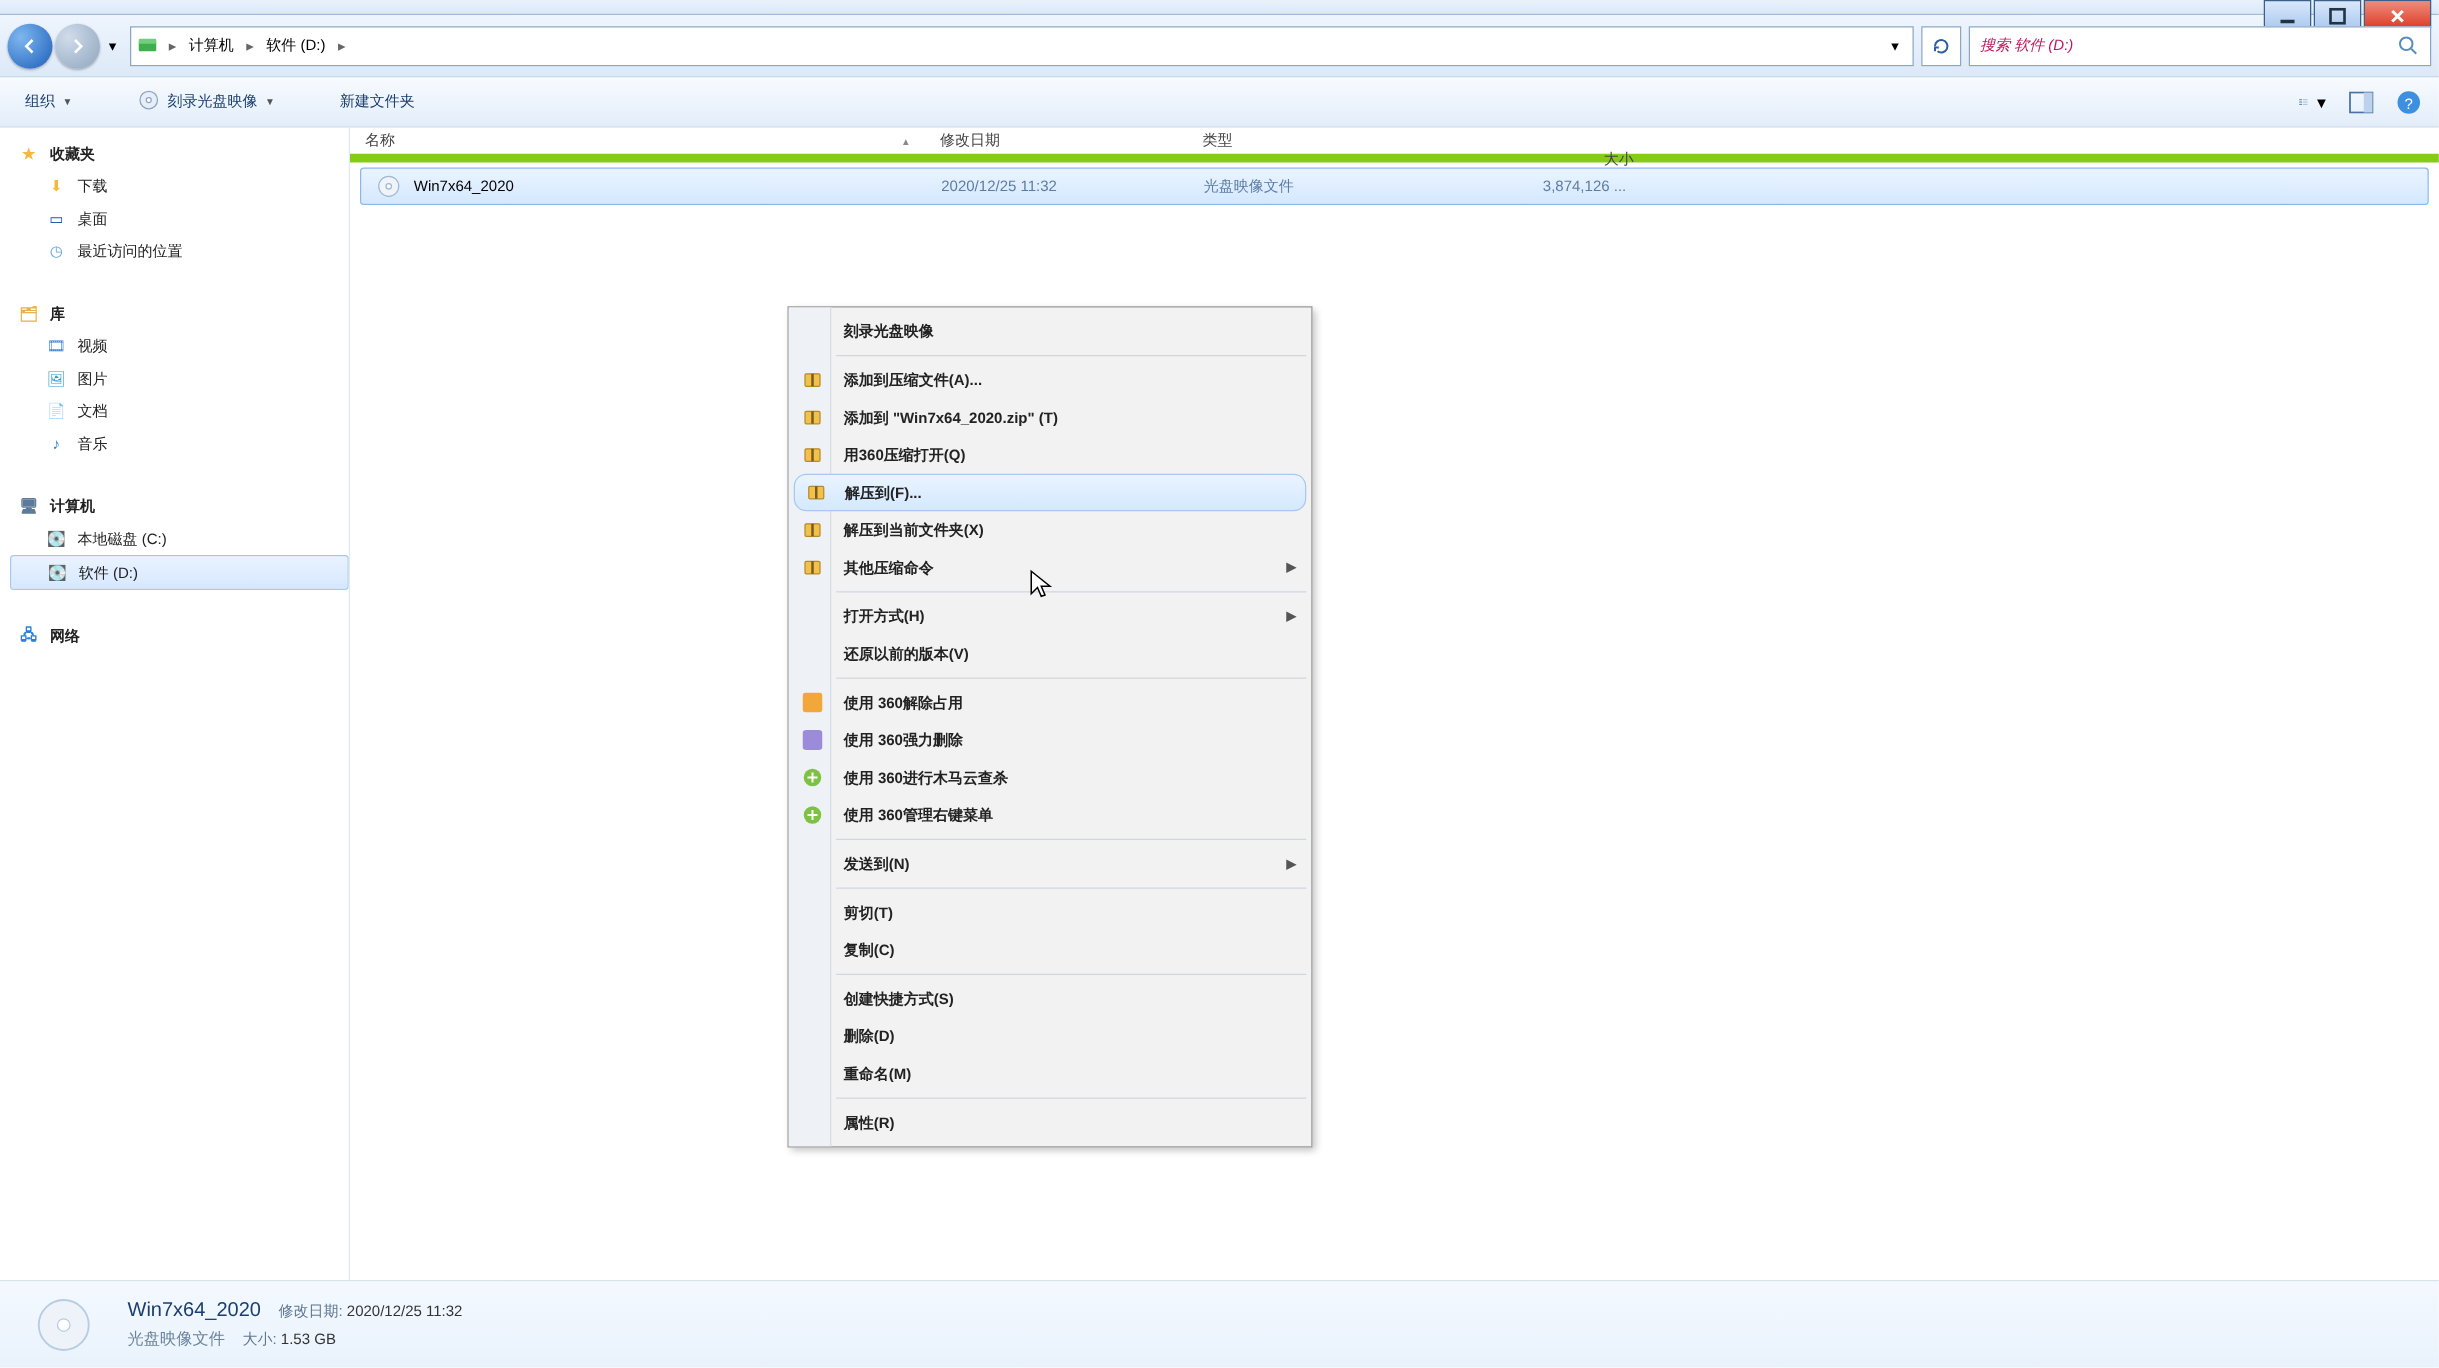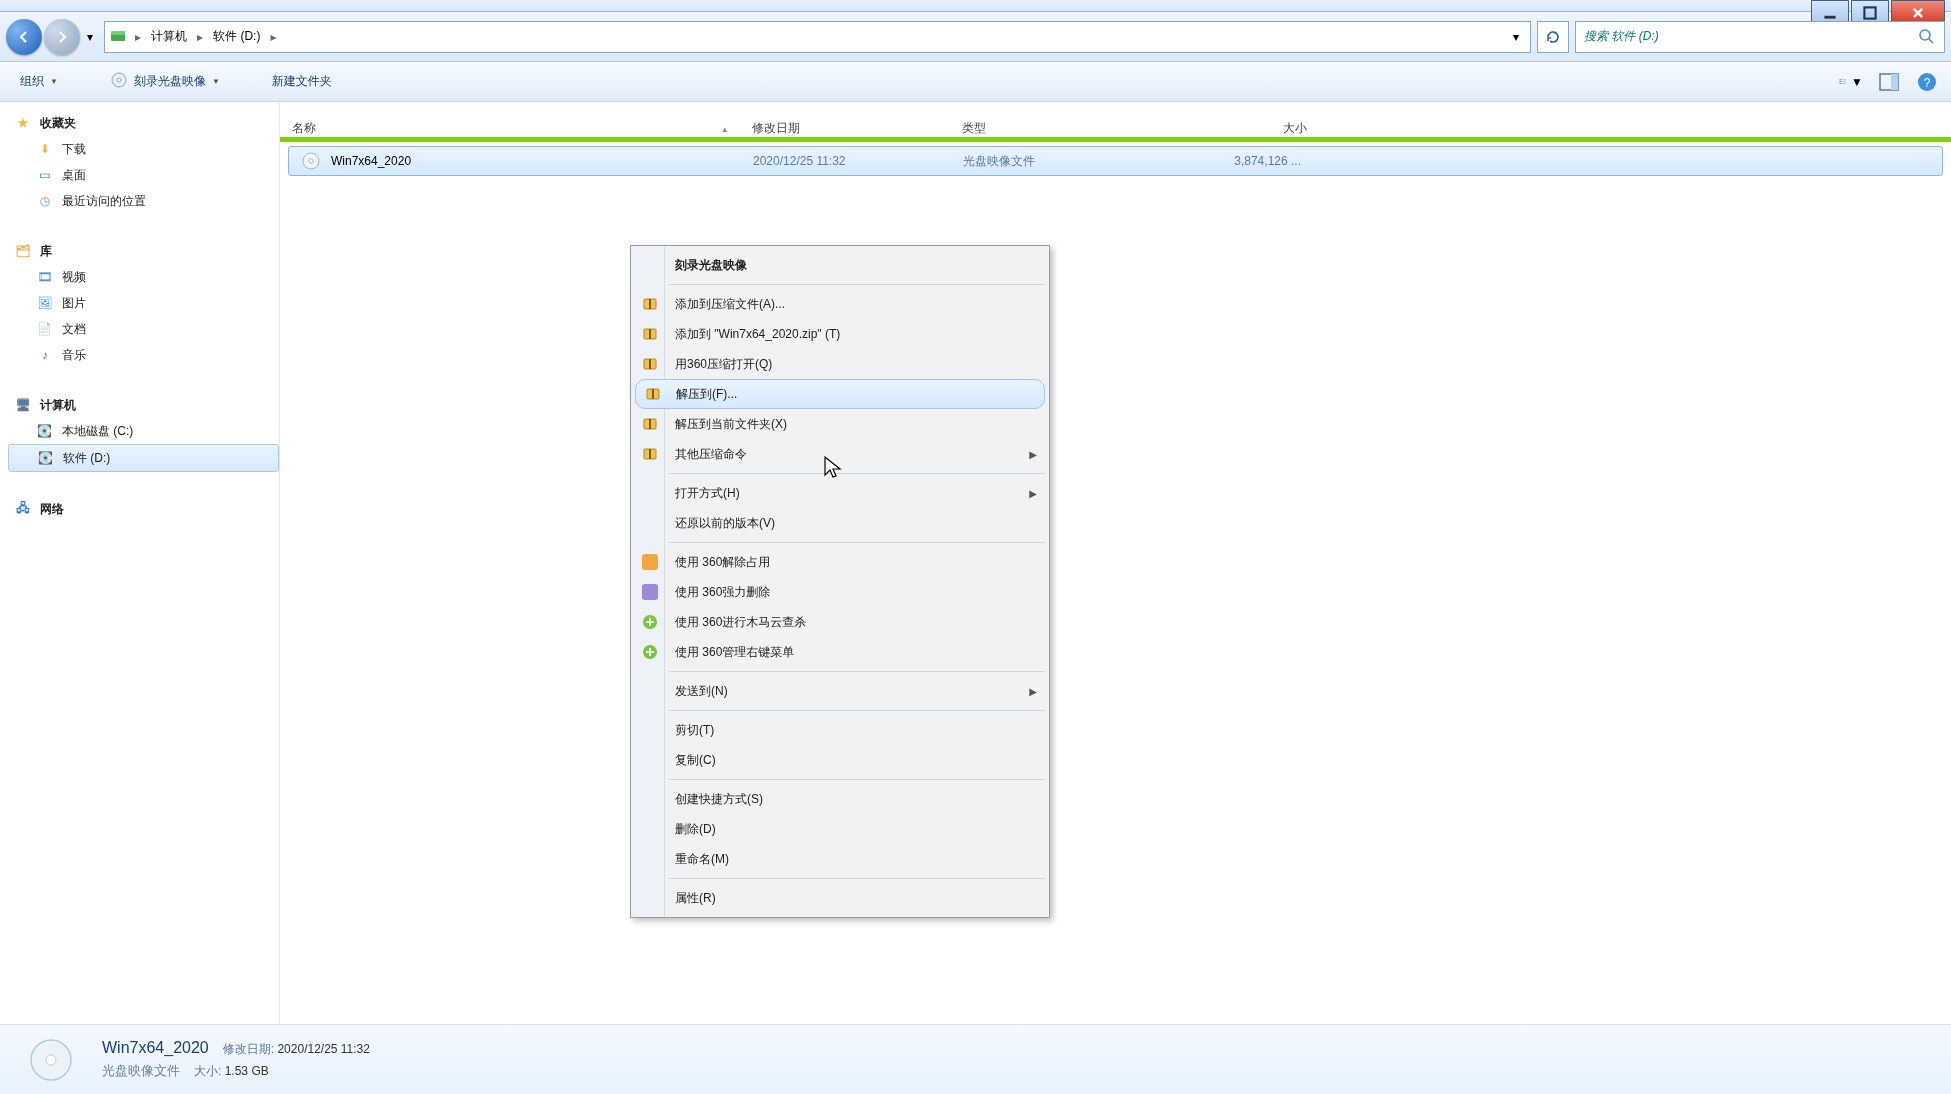--- a/index.html
+++ b/index.html
@@ -23,21 +23,21 @@
 .nav-arrow { width:36px; height:36px; border-radius:50%; background:radial-gradient(circle at 30% 30%,#7fb6f0,#1b5fb8); display:flex; align-items:center; justify-content:center; box-shadow:0 1px 2px rgba(0,0,0,.3); }
 .nav-arrow.fwd { background:radial-gradient(circle at 30% 30%,#d0dceb,#8ea4bd); }
 .nav-arrow svg { width:16px; height:16px; fill:#fff; }
 .nav-drop { width:16px; height:36px; display:flex; align-items:center; justify-content:center; }
 .addressbar { flex:1; height:32px; background:#fff; border:1px solid #8ba7c6; display:flex; align-items:center; padding:0 4px; gap:6px; }
 .addr-icon { width:20px; height:20px; }
 .addr-seg { display:flex; align-items:center; gap:2px; padding:2px 4px; }
 .addr-sep { color:#666; }
 .addr-end-drop { margin-left:auto; width:20px; display:flex; justify-content:center; }
 .refresh-btn { width:32px; height:32px; border:1px solid #8ba7c6; background:#fff; display:flex; align-items:center; justify-content:center; }
-.searchbox { width:370px; height:32px; border:1px solid #8ba7c6; background:#fff; display:flex; align-items:center; padding:0 8px; color:#0f766e; font-style:italic; position:relative; }
+.searchbox { width:370px; height:32px; border:1px solid #8ba7c6; background:#fff; display:flex; align-items:center; padding:0 8px; color:#be185d; font-style:italic; position:relative; }
 .searchbox .mag { position:absolute; right:8px; top:6px; }
 
 
 .toolbar { height:40px; background:linear-gradient(#f7fbff,#e3edf9); border-bottom:1px solid #cad9ea; display:flex; align-items:center; padding:0 12px; gap:36px; }
 .tool-item { display:flex; align-items:center; gap:6px; padding:4px 8px; color:#1a3e6e; }
 .tool-item .drop { font-size:8px; color:#555; }
 .toolbar-right { margin-left:auto; display:flex; align-items:center; gap:14px; }
 .tb-icon { width:24px; height:24px; display:flex; align-items:center; justify-content:center; }
 
 
@@ -46,41 +46,41 @@
 
 .sidebar { width:280px; border-right:1px solid #e0e8f2; padding:8px 0 8px 8px; overflow:auto; }
 .side-group { margin-bottom:24px; }
 .side-header { display:flex; align-items:center; gap:8px; padding:4px 6px; font-weight:bold; color:#222; }
 .side-item { display:flex; align-items:center; gap:8px; padding:4px 6px 4px 28px; color:#222; }
 .side-item.selected { background:linear-gradient(#eaf3ff,#d6e8ff); border:1px solid #a8c8ef; border-radius:3px; }
 .side-icon { width:18px; height:18px; display:inline-flex; align-items:center; justify-content:center; }
 
 
 .filelist { flex:1; display:flex; flex-direction:column; }
-.col-headers { display:flex; height:40px; border-bottom:5px solid #84cc16; align-items:flex-end; color:#444; }
+.col-headers { display:flex; height:28px; border-bottom:7px solid #84cc16; align-items:center; color:#444; }
 .col-headers > div { padding:0 12px; border-right:1px solid transparent; }
 .col-name { width:460px; display:flex; align-items:center; gap:6px; }
 .col-date { width:210px; }
 .col-type { width:210px; }
 .col-size { width:160px; text-align:right;margin-top:29px; }
 .sort-ind { margin-left:auto; color:#888; font-size:9px; }
 .file-rows { flex:1; position:relative; }
 .file-row { display:flex; align-items:center; height:30px; margin:4px 8px 0 8px; }
 .file-row.selected { background:linear-gradient(#eaf4ff,#d4e8ff); border:1px solid #8ab7ef; border-radius:3px; }
 .file-row > div { padding:0 12px; }
 .f-name { width:452px; display:flex; align-items:center; gap:10px; }
 .f-date { width:210px; color:#5b7da3; }
 .f-type { width:210px; color:#5b7da3; }
 .f-size { width:152px; text-align:right; color:#5b7da3; }
 .file-ico { width:20px; height:20px; }
 
 
 .context-menu { position:absolute; left:630px; top:245px; width:420px; background:#f2f2f2; border:1px solid #9a9a9a; box-shadow:3px 3px 6px rgba(0,0,0,.25); padding:4px 2px; }
 .cm-iconcol { position:absolute; left:0; top:0; bottom:0; width:34px; background:#eef2f6; border-right:1px solid #d6dde6; }
-.cm-item { position:relative; display:flex; align-items:center; height:30px; padding-left:42px; padding-right:18px; color:#222; z-index:1; }
+.cm-item { position:relative; display:flex; align-items:center; height:30px; padding-left:42px; padding-right:18px; color:#222; z-index:1;font-weight:bold; }
 .cm-item.bold { font-weight:bold; }
 .cm-item.hover { background:linear-gradient(#eaf4ff,#d4e8ff); border:1px solid #a8c8ef; border-radius:10px; margin:0 2px; padding-left:40px; }
 .cm-sep { height:1px; background:#d0d6de; margin:4px 2px 4px 36px; }
 .cm-arrow { position:absolute; right:10px; font-size:10px; color:#555; }
 .cm-icon { position:absolute; left:8px; width:18px; height:18px; display:flex; align-items:center; justify-content:center; }
 
 
 .details { height:70px; border-top:1px solid #d7e2ef; background:linear-gradient(#f4f9ff,#e9f2fc); display:flex; align-items:center; padding:0 24px; gap:24px; }
 .details .thumb { width:54px; height:54px; display:flex; align-items:center; justify-content:center; }
 .details .meta { display:flex; flex-direction:column; gap:4px; }

